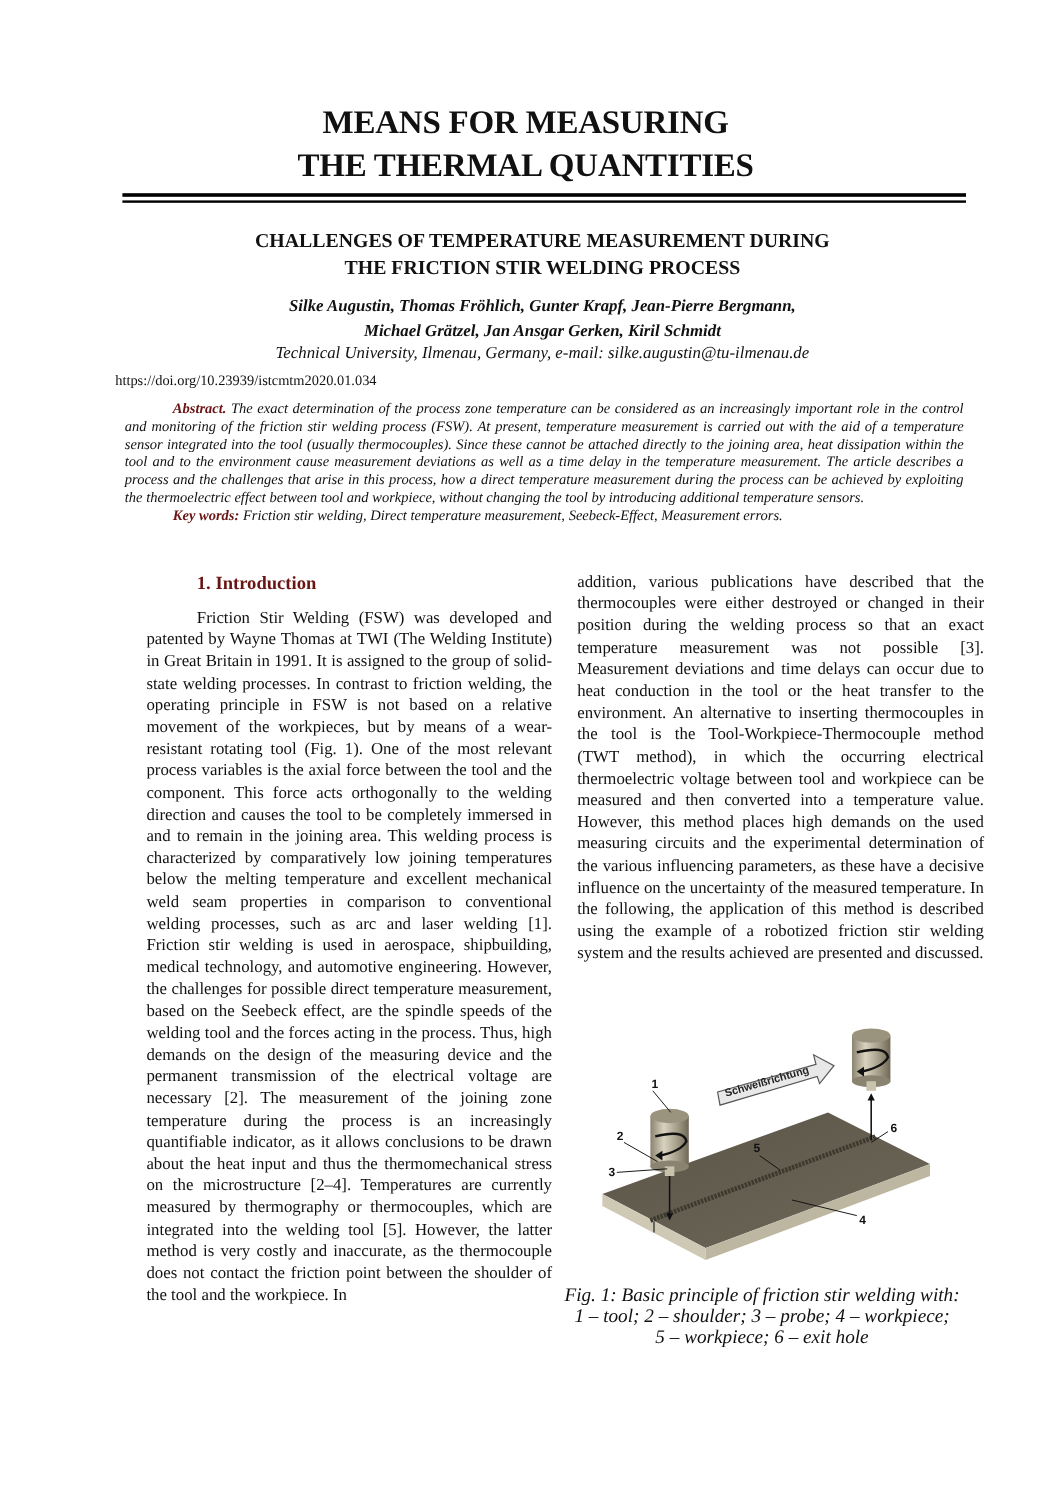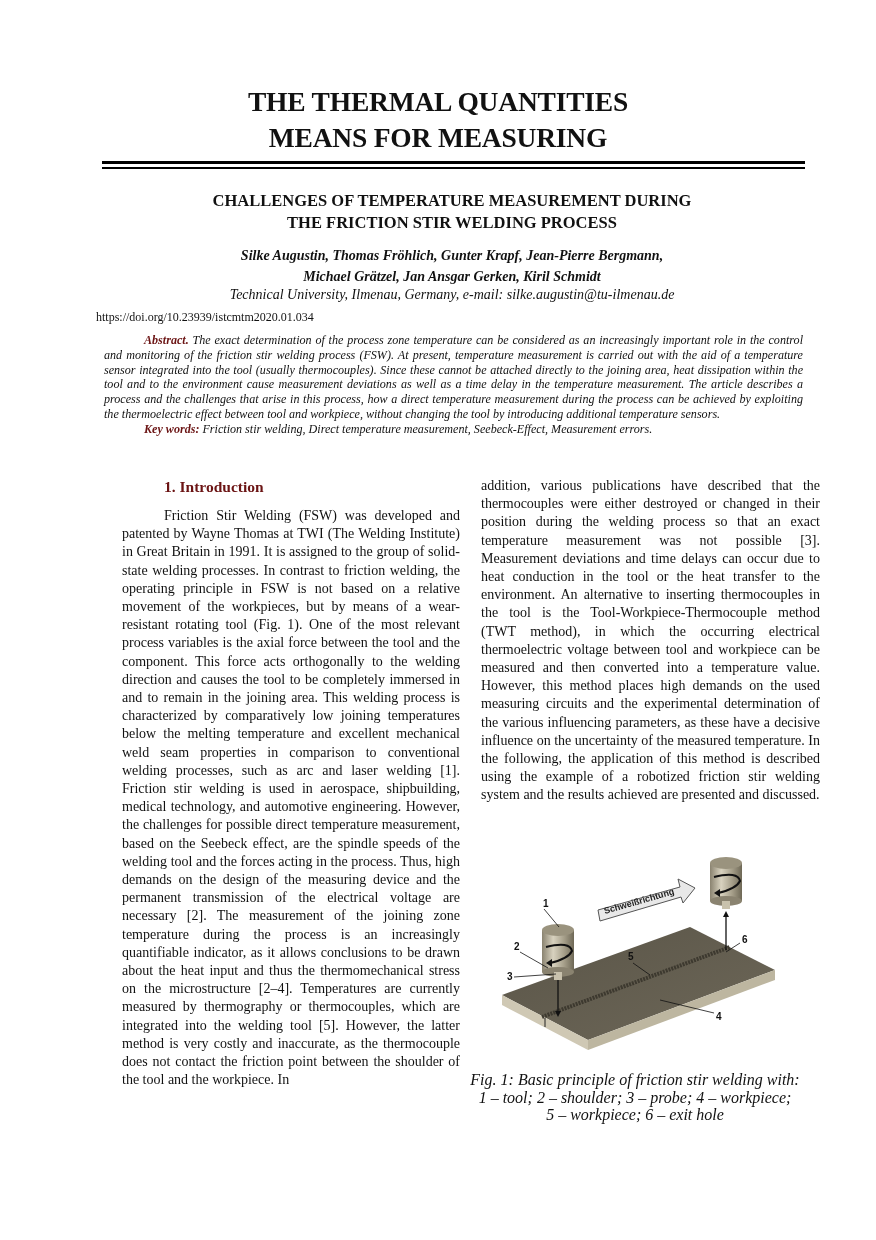--- a/index.html
+++ b/index.html
@@ -29,22 +29,22 @@
   .figure { position:absolute; left:480px; top:855px; width:330px; height:200px; }
   .caption { position:absolute; left:470px; width:330px; top:1071px; text-align:center;
          font-style:italic; font-size:16px; line-height:17.5px; }
   .footer { position:absolute; left:0; width:876px; top:1254px; 
          font-family:"Liberation Sans", "DejaVu Sans", sans-serif; font-size:14px; color:#000000; }
 </style>
 </head>
 <body>
 
 <div class="section-title">
+  <div>MEANS FOR MEASURING</div>
   <div>THE THERMAL QUANTITIES</div>
-  <div>MEANS FOR MEASURING</div>
 </div>
 <div class="rule-thick"></div>
 <div class="rule-thin"></div>
 
 <div class="paper-title">
   <div>CHALLENGES OF TEMPERATURE MEASUREMENT DURING</div>
   <div>THE FRICTION STIR WELDING PROCESS</div>
 </div>
 
 <div class="authors">

